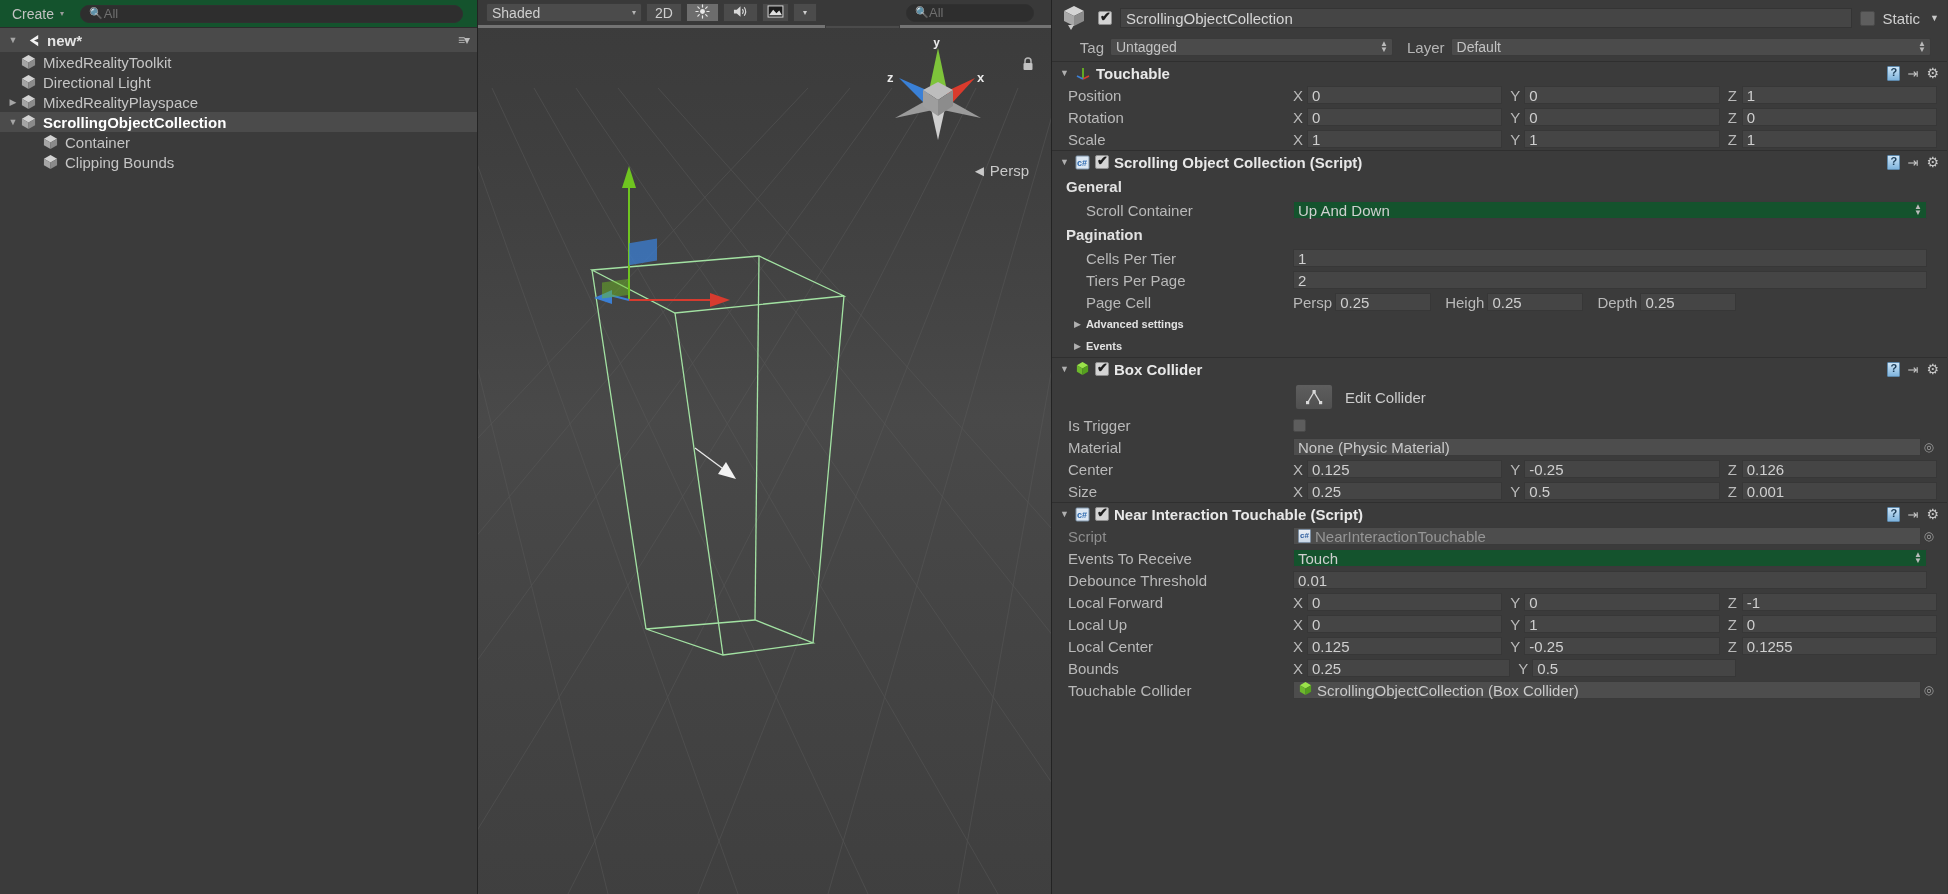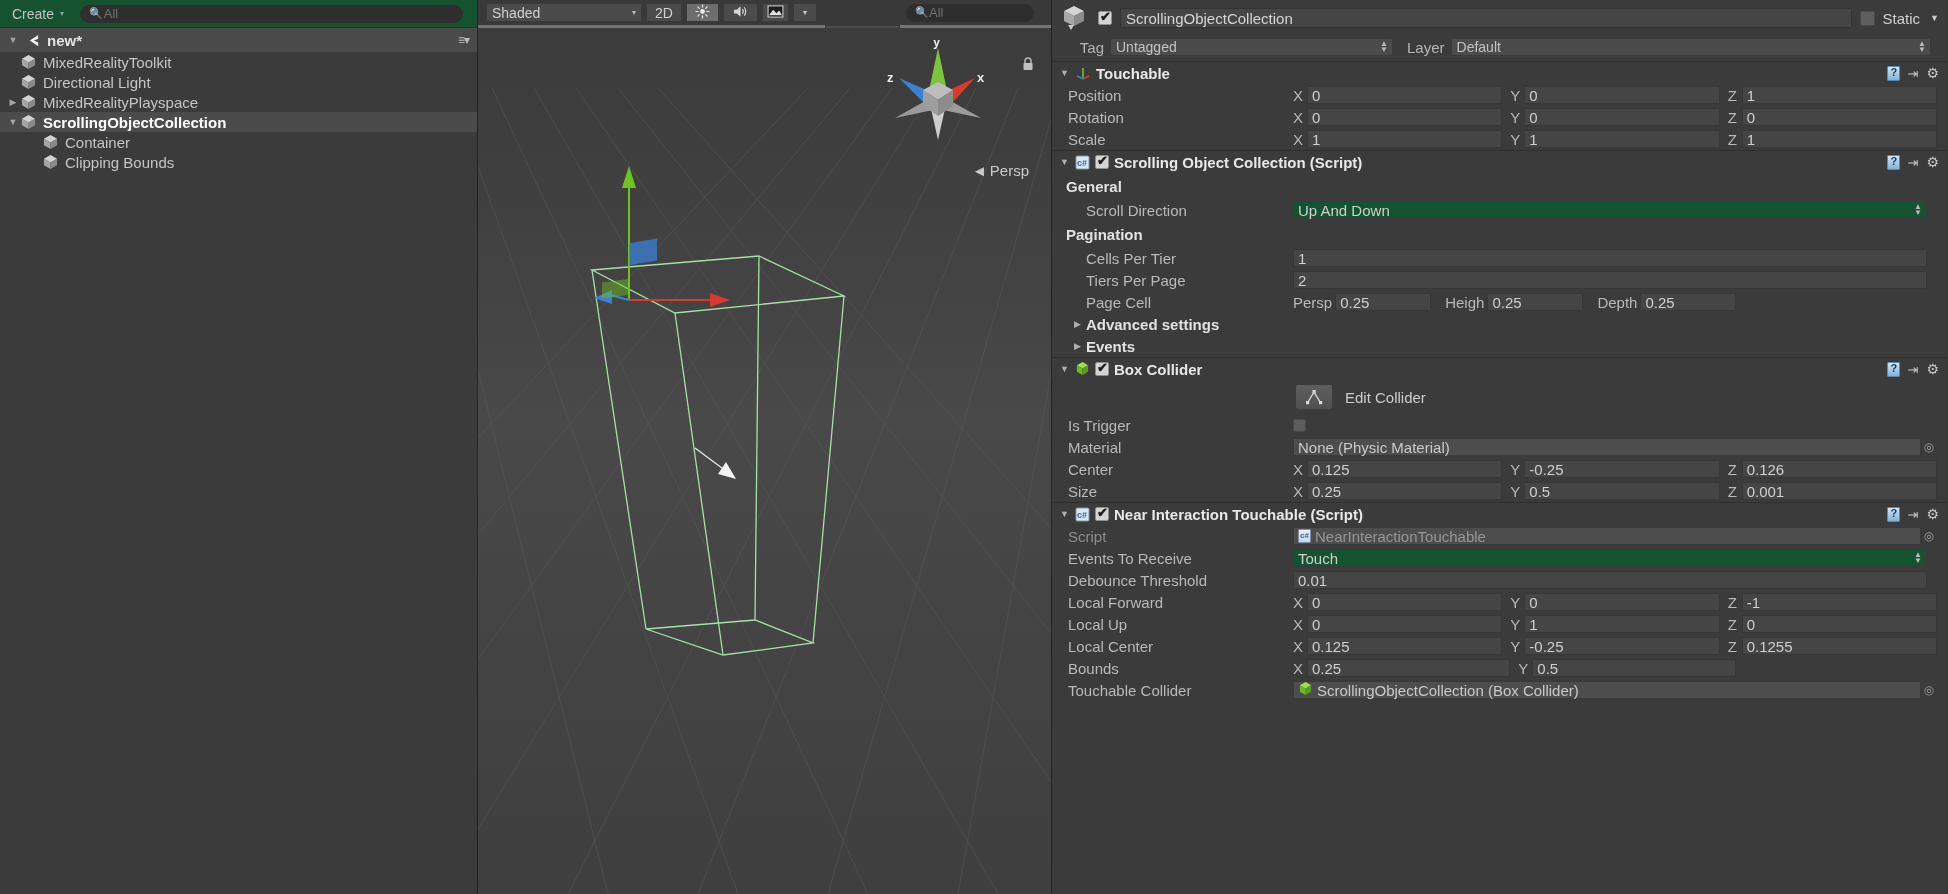--- a/index.html
+++ b/index.html
@@ -137,21 +137,21 @@
                        color: #bbb; }
   .objfield { flex: 1; height: 18px; background: #4d4d4d; border: 1px solid #3a3a3a;
               display: flex; align-items: center; padding: 0 4px; font-size: 15px;
               color: #c9c9c9; gap: 4px; }
   .objfield.dim { color: #969696; }
   .sel-dot { width: 16px; text-align: center; font-size: 12px; color: #9f9f9f; flex: none; }
   .section-lbl { height: 26px; display: flex; align-items: center; padding-left: 14px;
                  font-size: 15px; font-weight: bold; color: #e2e2e2; }
   .foldout { height: 22px; display: flex; align-items: center; padding-left: 22px; gap: 5px; }
   .foldout .tri3 { font-size: 9px; color: #b0b0b0; }
-  .foldout .ftxt { font-size: 15px; font-weight: bold; color: #e2e2e2; }
+  .foldout .ftxt { font-size: 11px; font-weight: bold; color: #e2e2e2; }
   .doc-btn { position: absolute; right: 8px; top: 2px; width: 205px; height: 20px;
              background: linear-gradient(#5a5a5a,#4e4e4e); border: 1px solid #3b3b3b;
              border-radius: 3px; display: flex; align-items: center;
              justify-content: center; gap: 6px; font-size: 14px; color: #d3d3d3; }
   .doc-row { position: relative; height: 24px; }
   .edit-collider-row { height: 34px; display: flex; align-items: center; padding-left: 243px;
                        gap: 12px; }
   .ec-btn { width: 38px; height: 26px; background: linear-gradient(#5e5e5e,#505050);
             border: 1px solid #3c3c3c; border-radius: 3px; display: flex;
             align-items: center; justify-content: center; }
@@ -529,21 +529,21 @@
             <span class="comp-icons">
               <span class="ico-help"></span>
               <span class="ico-preset">⇥</span>
               <span class="ico-gear">⚙</span>
             </span>
           </div>
           <div class="section-lbl">
             <span>General</span>
           </div>
           <div class="row">
-            <span class="lbl indent">Scroll Direction</span>
+            <span class="lbl indent">Scroll Container</span>
             <span class="vec">
               <span class="dropfield">
                 <span>Up And Down</span>
                 <span class="updown">▲<br>▼</span>
               </span>
             </span>
           </div>
           <div class="section-lbl">
             <span>Pagination</span>
           </div>

